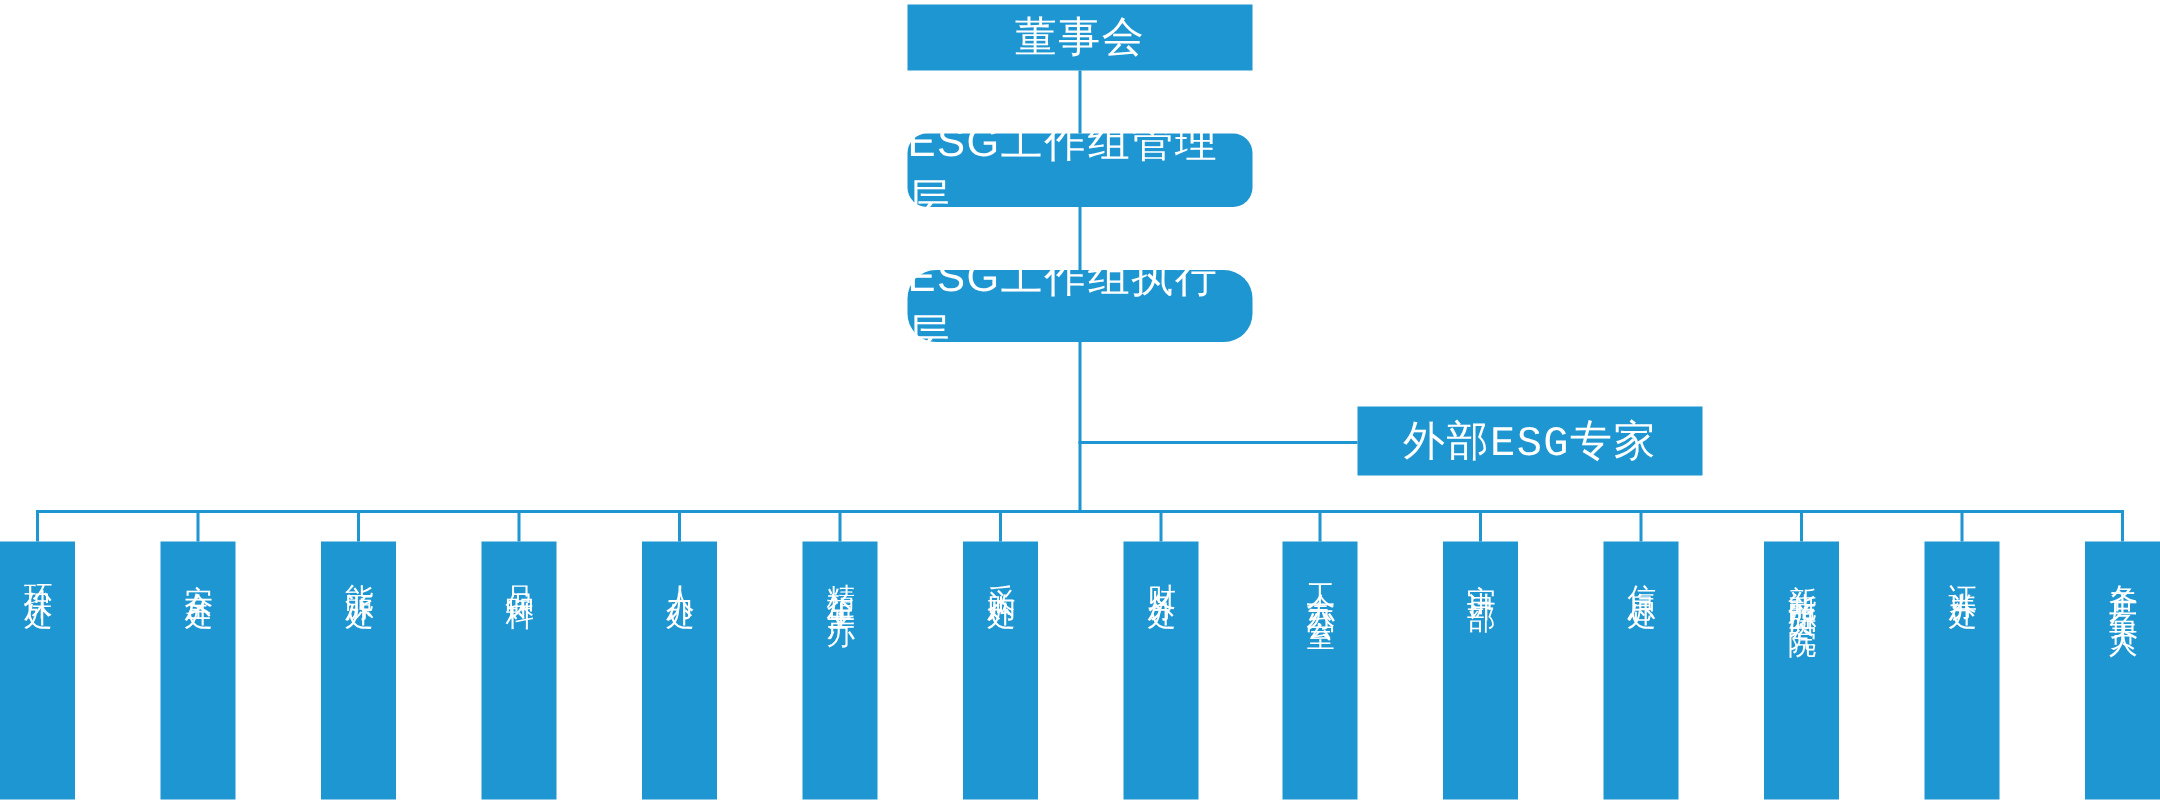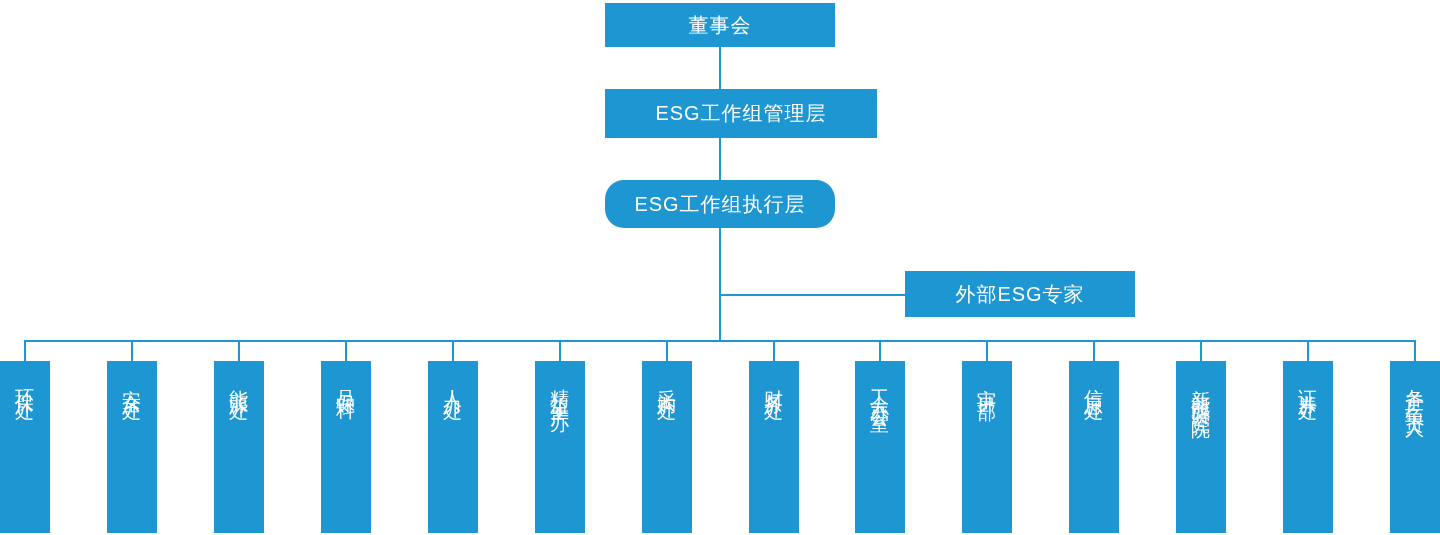--- a/index.html
+++ b/index.html
@@ -13,27 +13,27 @@
   }
   .node {
     position: absolute;
     background: #1E96D2;
     color: #ffffff;
     display: flex;
     align-items: center;
     justify-content: center;
   }
   .node.h {
-    font-size: 20px;
+    font-size: 28px;
     letter-spacing: 1px;
   }
   .node.top1   { left: 605px; top: 3px;   width: 230px; height: 44px; }
-  .node.top2   { left: 605px; top: 89px;  width: 272px; height: 49px; }
+  .node.top2   { left: 605px; top: 89px;  width: 230px; height: 49px; border-radius: 13px; }
   .node.top3   { left: 605px; top: 180px; width: 230px; height: 48px; border-radius: 19px; }
-  .node.expert { left: 905px; top: 271px; width: 230px; height: 46px; }
+  .node.expert { left: 905px; top: 271px; width: 230px; height: 46px; font-family: Liberation Mono, monospace; }
   .dept {
     position: absolute;
     top: 361px;
     width: 50px;
     height: 172px;
     background: #1E96D2;
     display: flex;
     justify-content: center;
     align-items: flex-start;
   }

